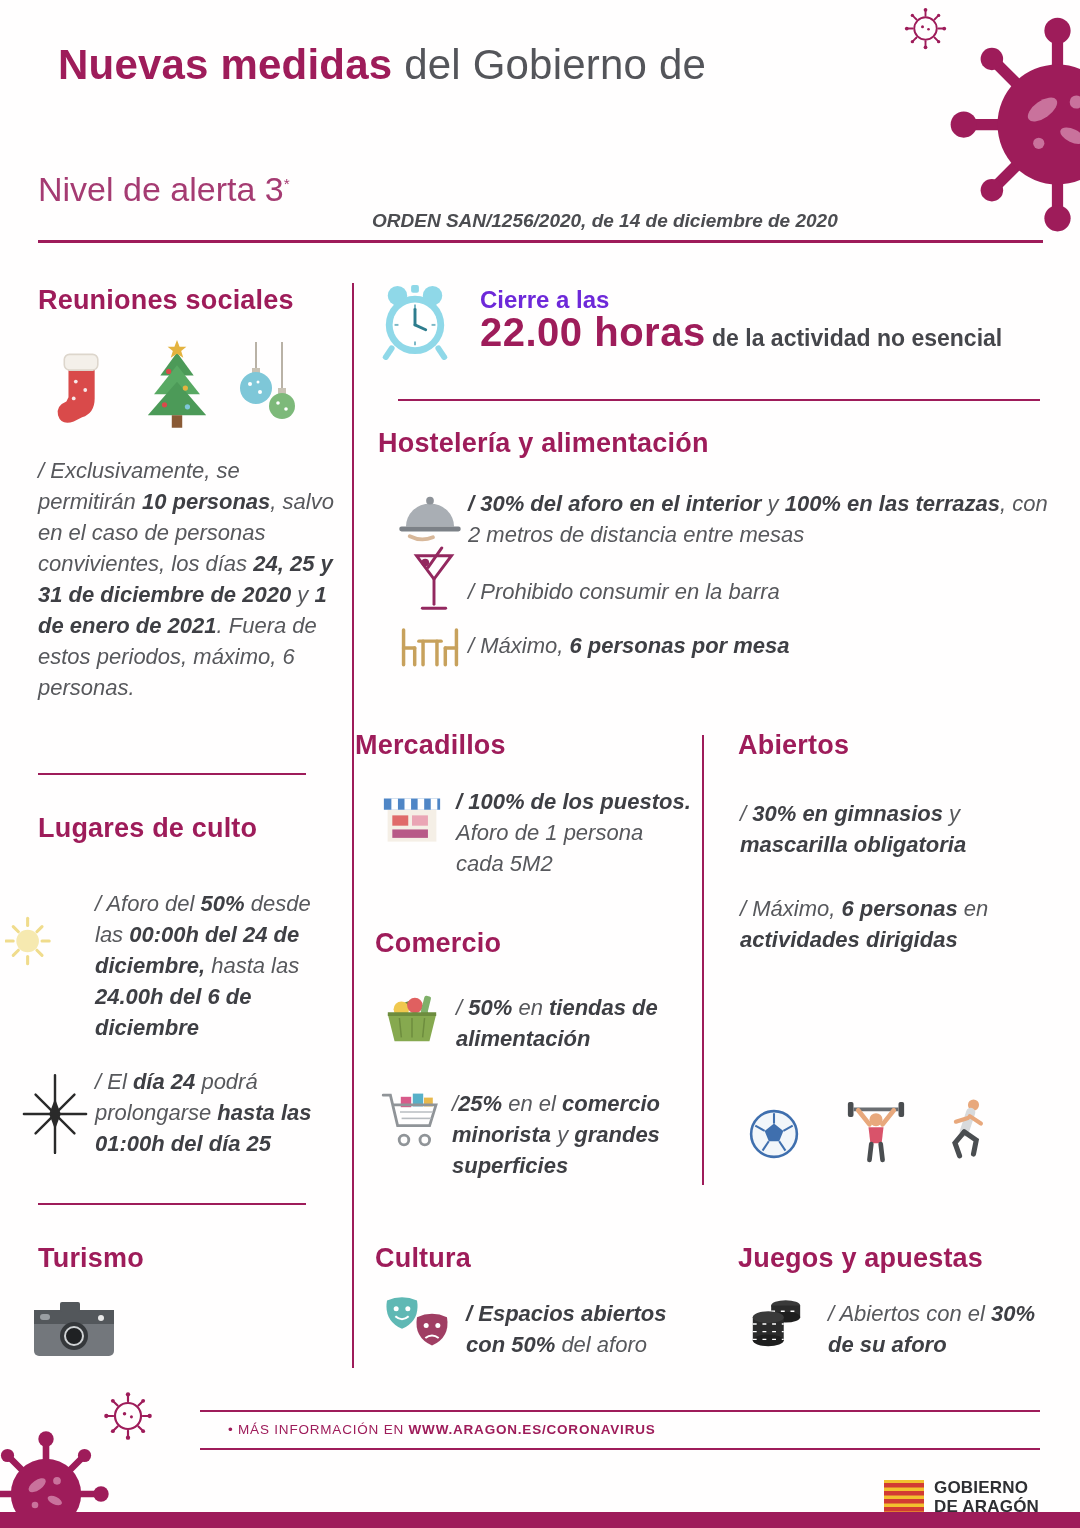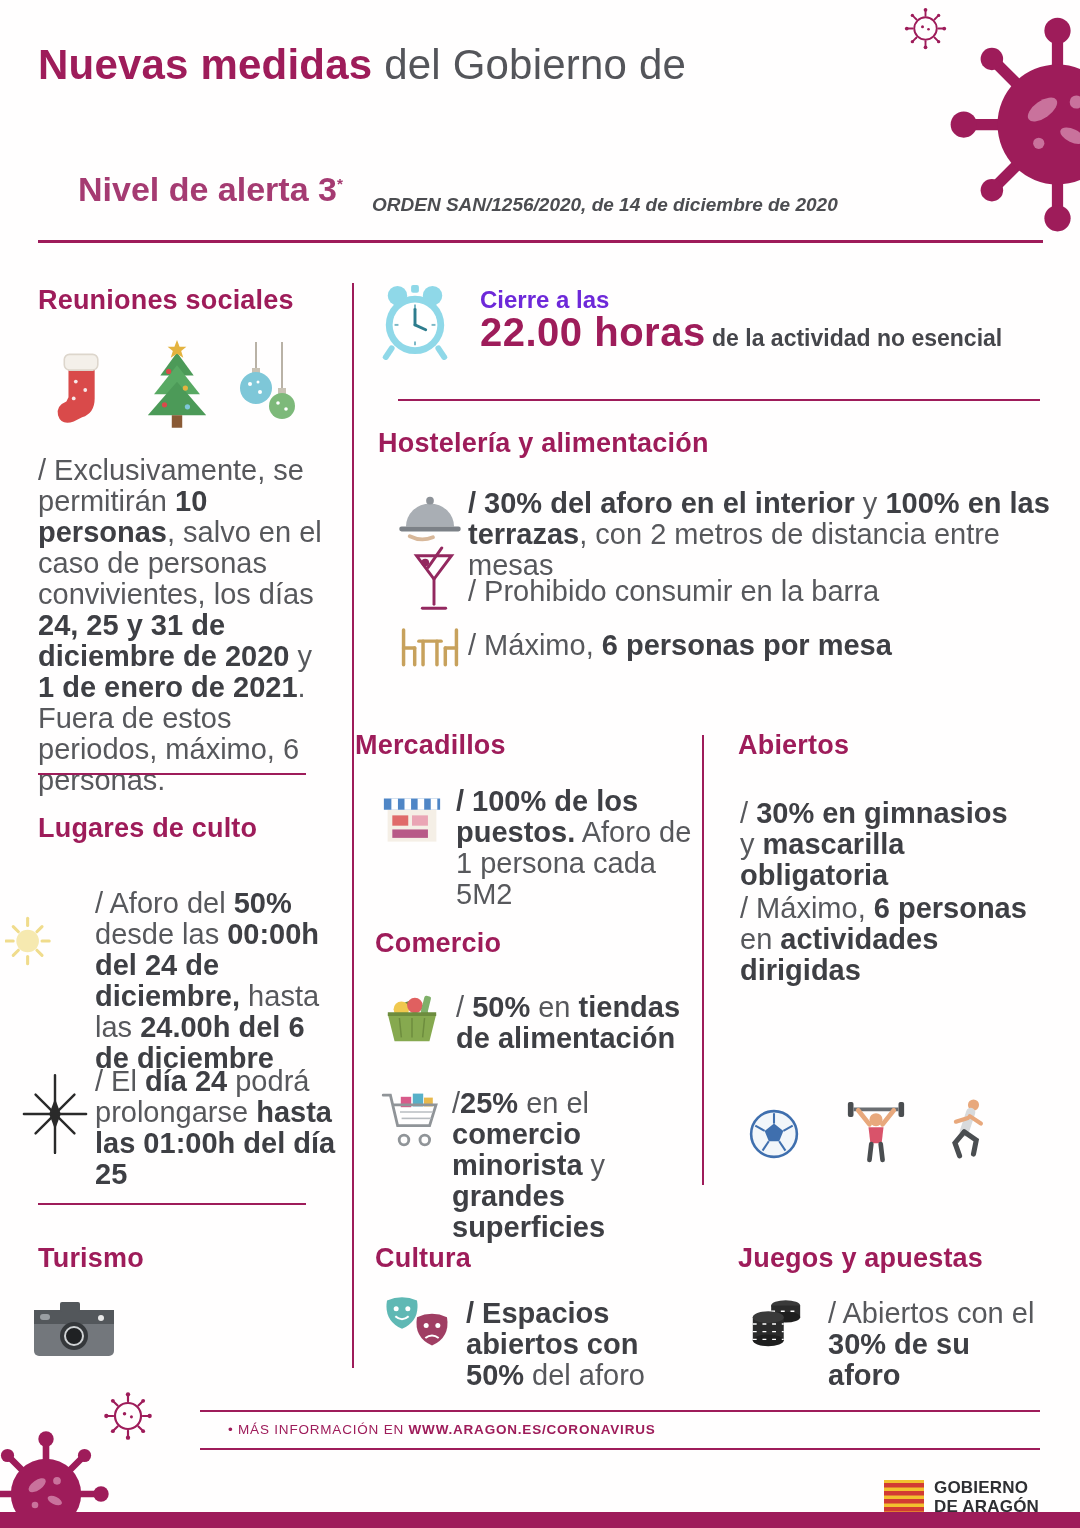--- a/index.html
+++ b/index.html
@@ -8,28 +8,28 @@
     --ink:#3e3f44;
     --body:#57585c;
   }
   *{box-sizing:border-box;margin:0;padding:0}
   body{background:#ffffff;font-family:"Liberation Sans","DejaVu Sans",sans-serif;}
   .page{position:relative;width:1080px;height:1528px;margin:0 auto;background:#fffefe;overflow:hidden;}
   .abs{position:absolute;}
   .rule{position:absolute;background:var(--accent);}
   .vrule{position:absolute;background:var(--accent);width:2px;}
   .sec-title{position:absolute;font-weight:700;font-size:27px;color:var(--accent);letter-spacing:.2px;}
-  .txt{position:absolute;font-size:29px;line-height:31px;color:var(--body);}
+  .txt{position:absolute;font-size:22px;line-height:31px;color:var(--body);font-style:italic;}
   .txt .b{font-weight:700;color:var(--ink);}
   .title-line{position:absolute;font-size:42px;line-height:1;color:#54555a;font-weight:500;letter-spacing:.2px;}
-  .title-line .b{font-weight:800;}
+  .title-line .b{font-weight:800;margin-left:20px;}
   .title-line .accent{color:var(--accent);font-weight:800;}
-  .alert{position:absolute;font-size:34px;color:var(--accent-soft);font-weight:700;margin-left:40px;}
+  .alert{position:absolute;font-size:34px;color:var(--accent-soft);font-weight:400;}
   .alert .sup{vertical-align:super;font-size:.45em;}
-  .order{position:absolute;font-size:19px;font-style:italic;color:#4c4d51;font-weight:600;}
+  .order{position:absolute;font-size:19px;font-style:italic;color:#4c4d51;font-weight:600;margin-top:16px;}
   .closure-intro{position:absolute;font-size:24px;font-weight:700;color:#6d28d9;}
   .closure-main{position:absolute;font-size:23px;font-weight:700;color:#45464b;}
   .closure-main .time{font-size:40px;color:var(--accent);font-weight:800;letter-spacing:.5px;}
   .footer-info{position:absolute;font-size:13.5px;letter-spacing:.8px;color:var(--accent);font-weight:500;}
   .footer-info .b{font-weight:800;}
   .logo{position:absolute;display:flex;align-items:center;gap:10px;}
   .logo-text{font-size:17px;font-weight:800;color:#2e2f33;line-height:1.12;letter-spacing:.2px;}
 </style>
 </head>
 <body>

